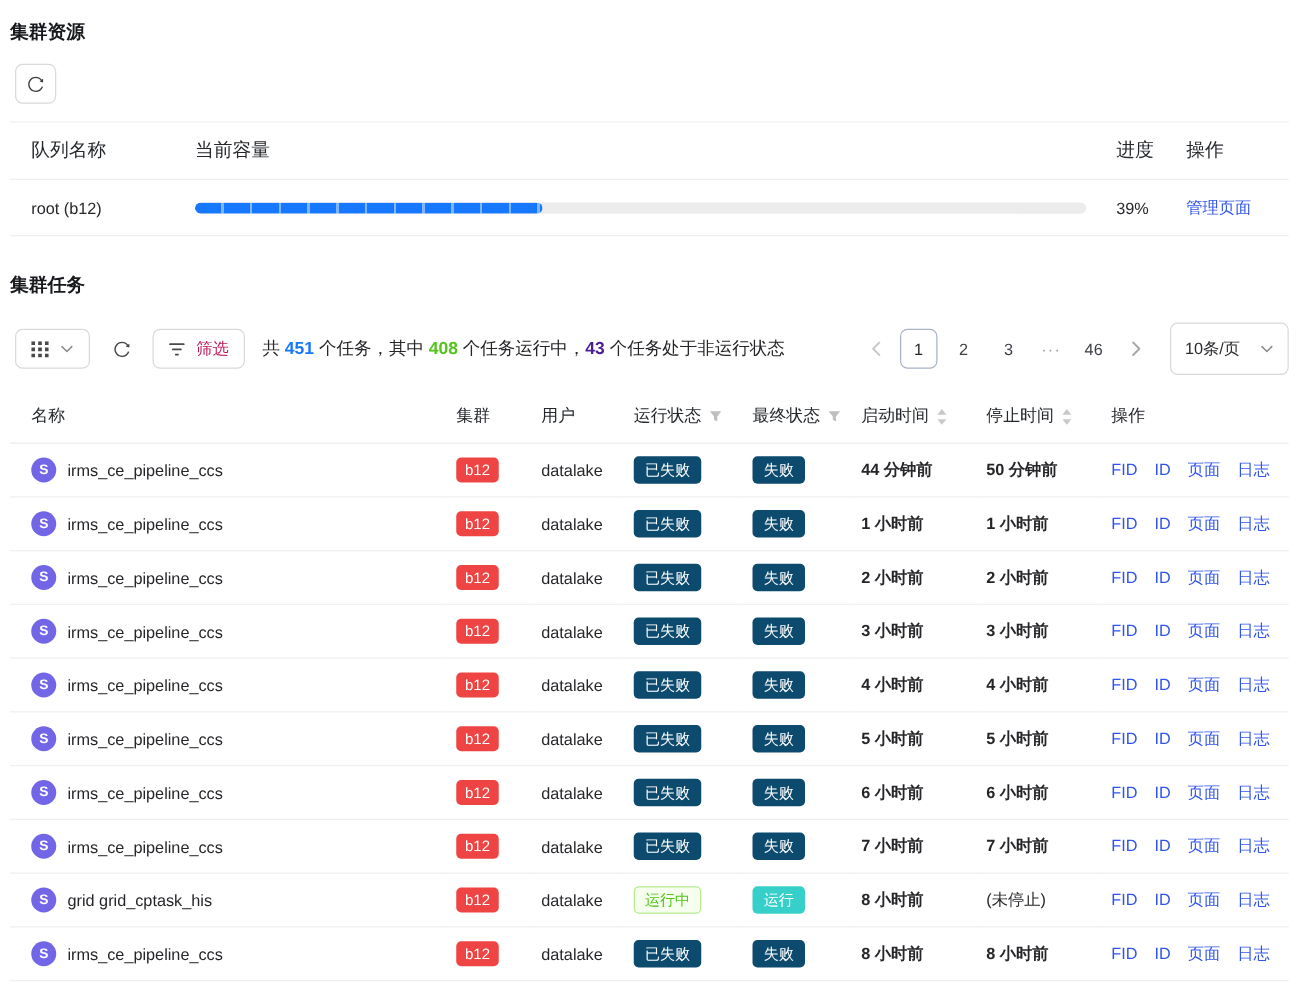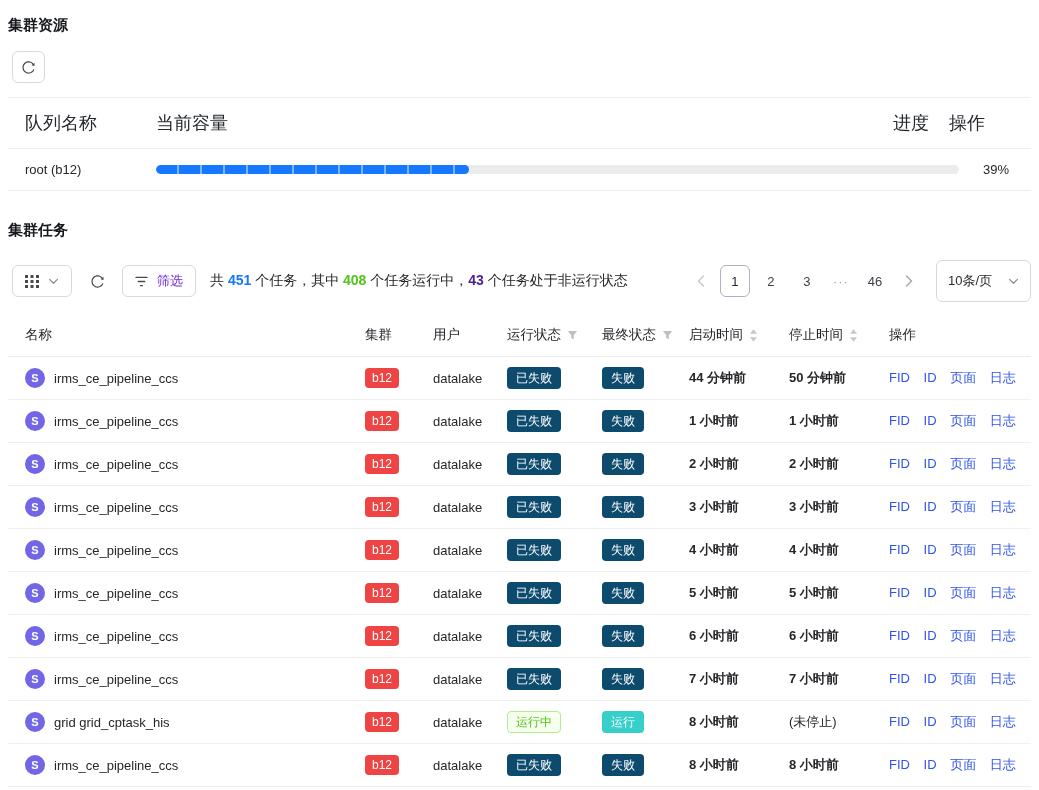--- a/index.html
+++ b/index.html
@@ -25,30 +25,30 @@
     width: 33px; height: 32px;
     border: 1px solid #d9d9d9; border-radius: 6px;
     background: #fff; cursor: pointer; color: #404040;
   }
   .icon-btn.plain { border: none; width: 26px; }
   .btn {
     display: inline-flex; align-items: center; gap: 9px;
     height: 32px; padding: 0 12px;
     border: 1px solid #d9d9d9; border-radius: 6px;
     background: #fff; cursor: pointer;
-    font-size: 13px; color: #6d28d9;
+    font-size: 13px; color: #be185d;
     font-family: inherit;
   }
   .res-toolbar { margin: 10px 0 14px 4px; }
 
   
   .res-table { border-top: 1px solid #f0f0f0; }
   .res-row { display: flex; align-items: center; border-bottom: 1px solid #efefef; padding: 0 0; }
   .res-row > div { padding: 13px 8px; }
-  .res-head { color: #24272c; font-weight: 500; font-size: 18px; }
+  .res-head { color: #24272c; font-weight: 500; font-size: 15px; }
   .res-col-queue  { width: 140px; padding-left: 17px !important; }
   .res-col-capacity { flex: 1; padding-right: 16px !important; }
   .res-col-progress { width: 56px; }
   .res-col-action { width: 90px; }
 
   .progress-track {
     height: 9px; border-radius: 5px; background: #ececec;
     overflow: hidden; width: 100%;
   }
   .progress-fill {
@@ -155,20 +155,23 @@
         <div class="res-col-action">操作</div>
       </div>
       <div class="res-row">
         <div class="res-col-queue">root (b12)</div>
         <div class="res-col-capacity">
           <div class="progress-track">
             <div class="progress-fill" style="width: 39%;"></div>
           </div>
         </div>
         <div class="res-col-progress">39%</div>
+        <div class="res-col-action">
+          <a class="link">管理页面</a>
+        </div>
       </div>
     </div>
   </section>
 
   <section class="tasks-section">
     <h2 class="section-title">集群任务</h2>
 
     <div class="tasks-toolbar">
       <button class="btn">
         <span>

